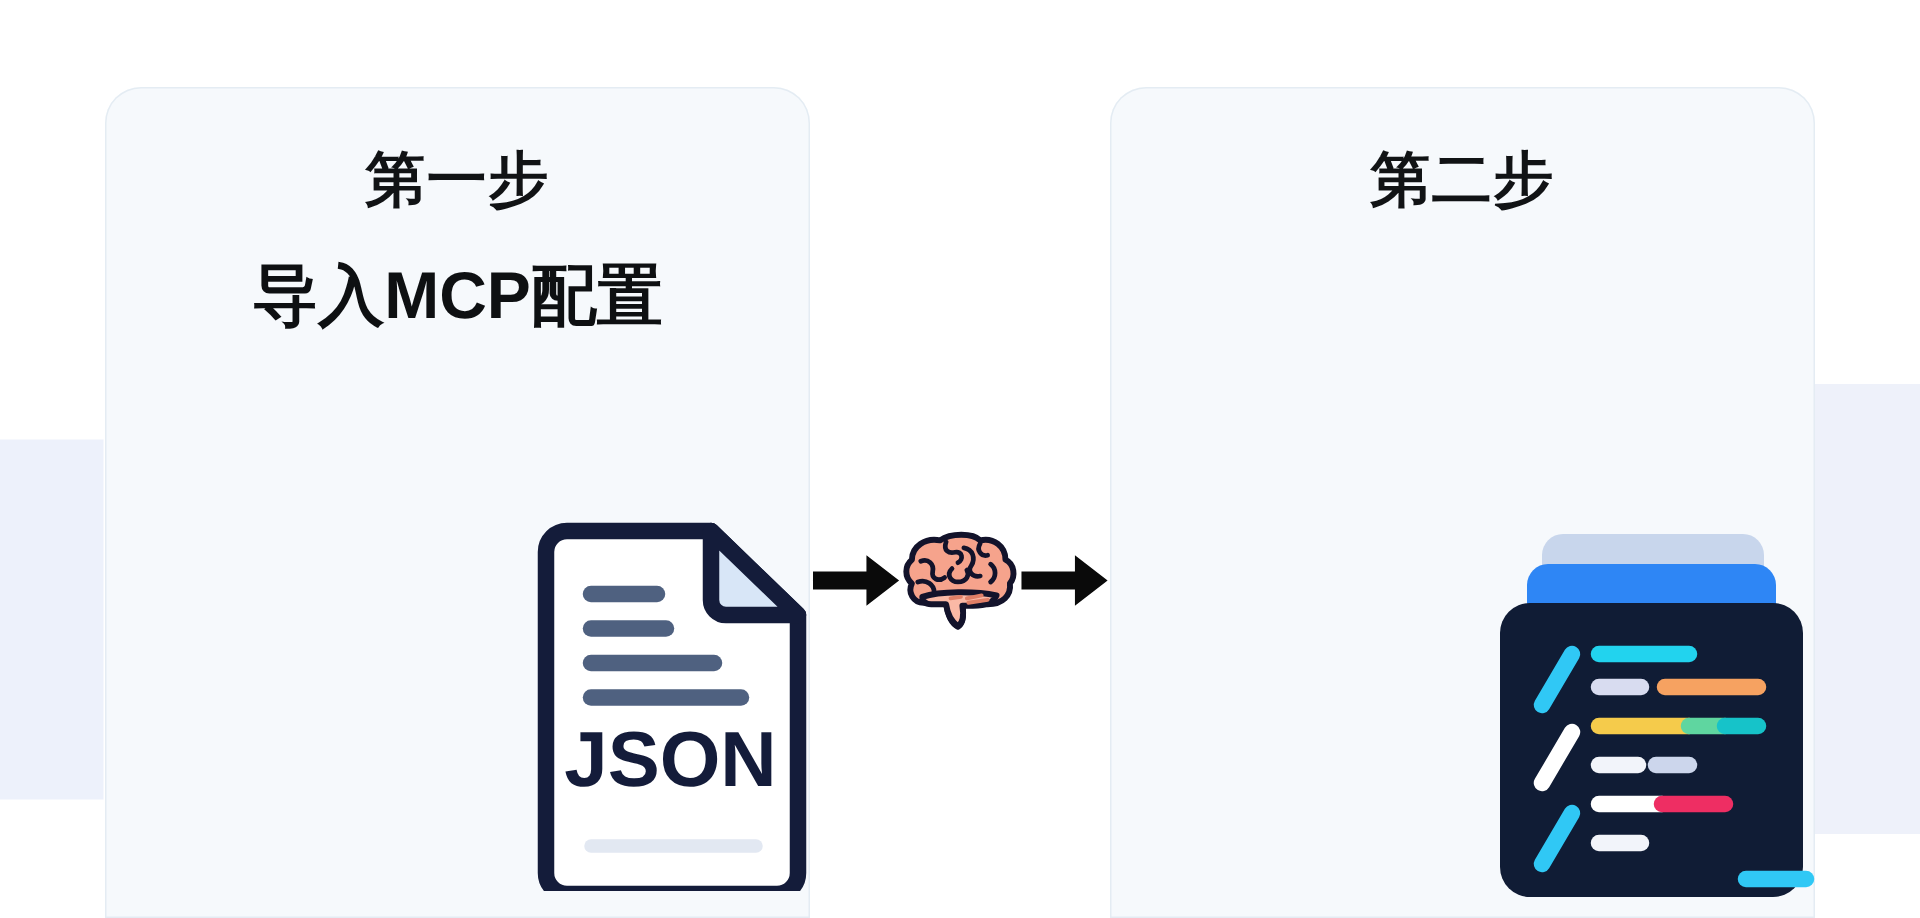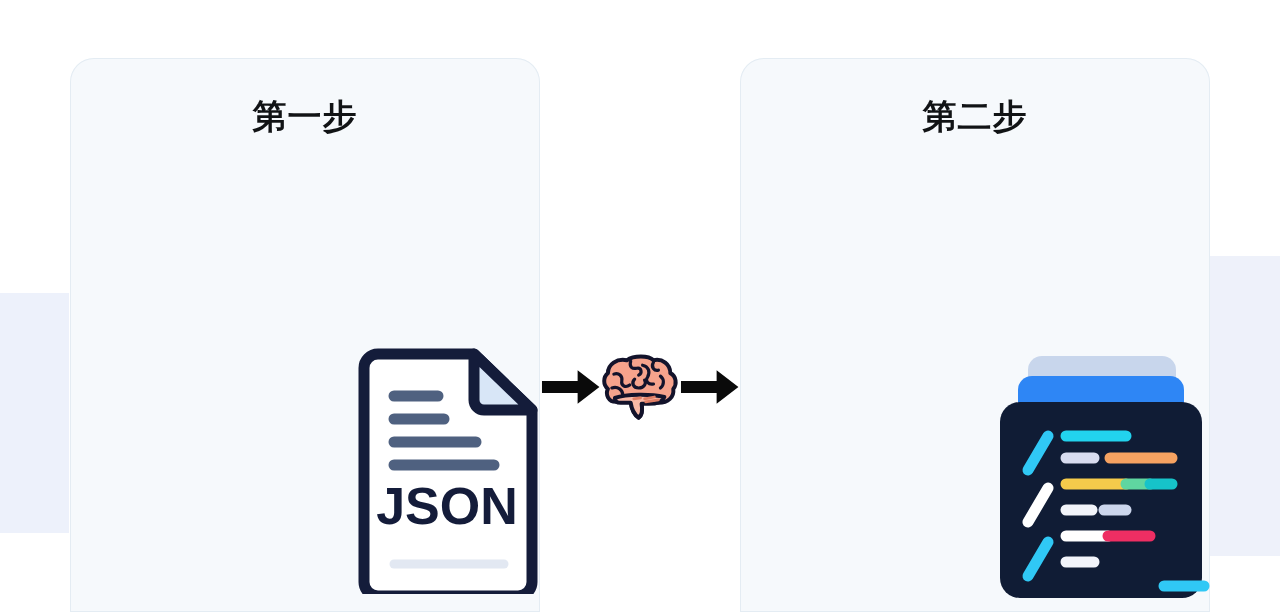--- a/index.html
+++ b/index.html
@@ -52,21 +52,21 @@
     position: relative;
     width: 100%;
     height: 100%;
     display: flex;
     flex-direction: column;
     align-items: center;
   }
 
   .step-label {
     margin-top: 40px;
-    font-size: 34px;
+    font-size: 40px;
     font-weight: 700;
     color: #111315;
     letter-spacing: 1px;
     line-height: 1.1;
   }
 
   .step-title {
     margin-top: 26px;
     font-size: 44px;
     font-weight: 700;
@@ -109,20 +109,21 @@
 
 <div class="bg-panel-left"></div>
 <div class="bg-panel-right"></div>
 
 <div class="card card-left">
   <div class="card-inner">
 
     <div class="step-label">第一步</div>
 
     <div class="step-title">
+      <span class="ln">导入MCP配置</span>
     </div>
 
     <div class="icon-well icon-well-json">
 
       <svg width="186" height="248" viewBox="0 0 186 248">
         <defs>
           <clipPath id="pageClip">
             <path d="M10 22 a14 14 0 0 1 14 -14 h96 l58 56 v172 a14 14 0 0 1 -14 14 h-140 a14 14 0 0 1 -14 -14 z"></path>
           </clipPath>
         </defs>

